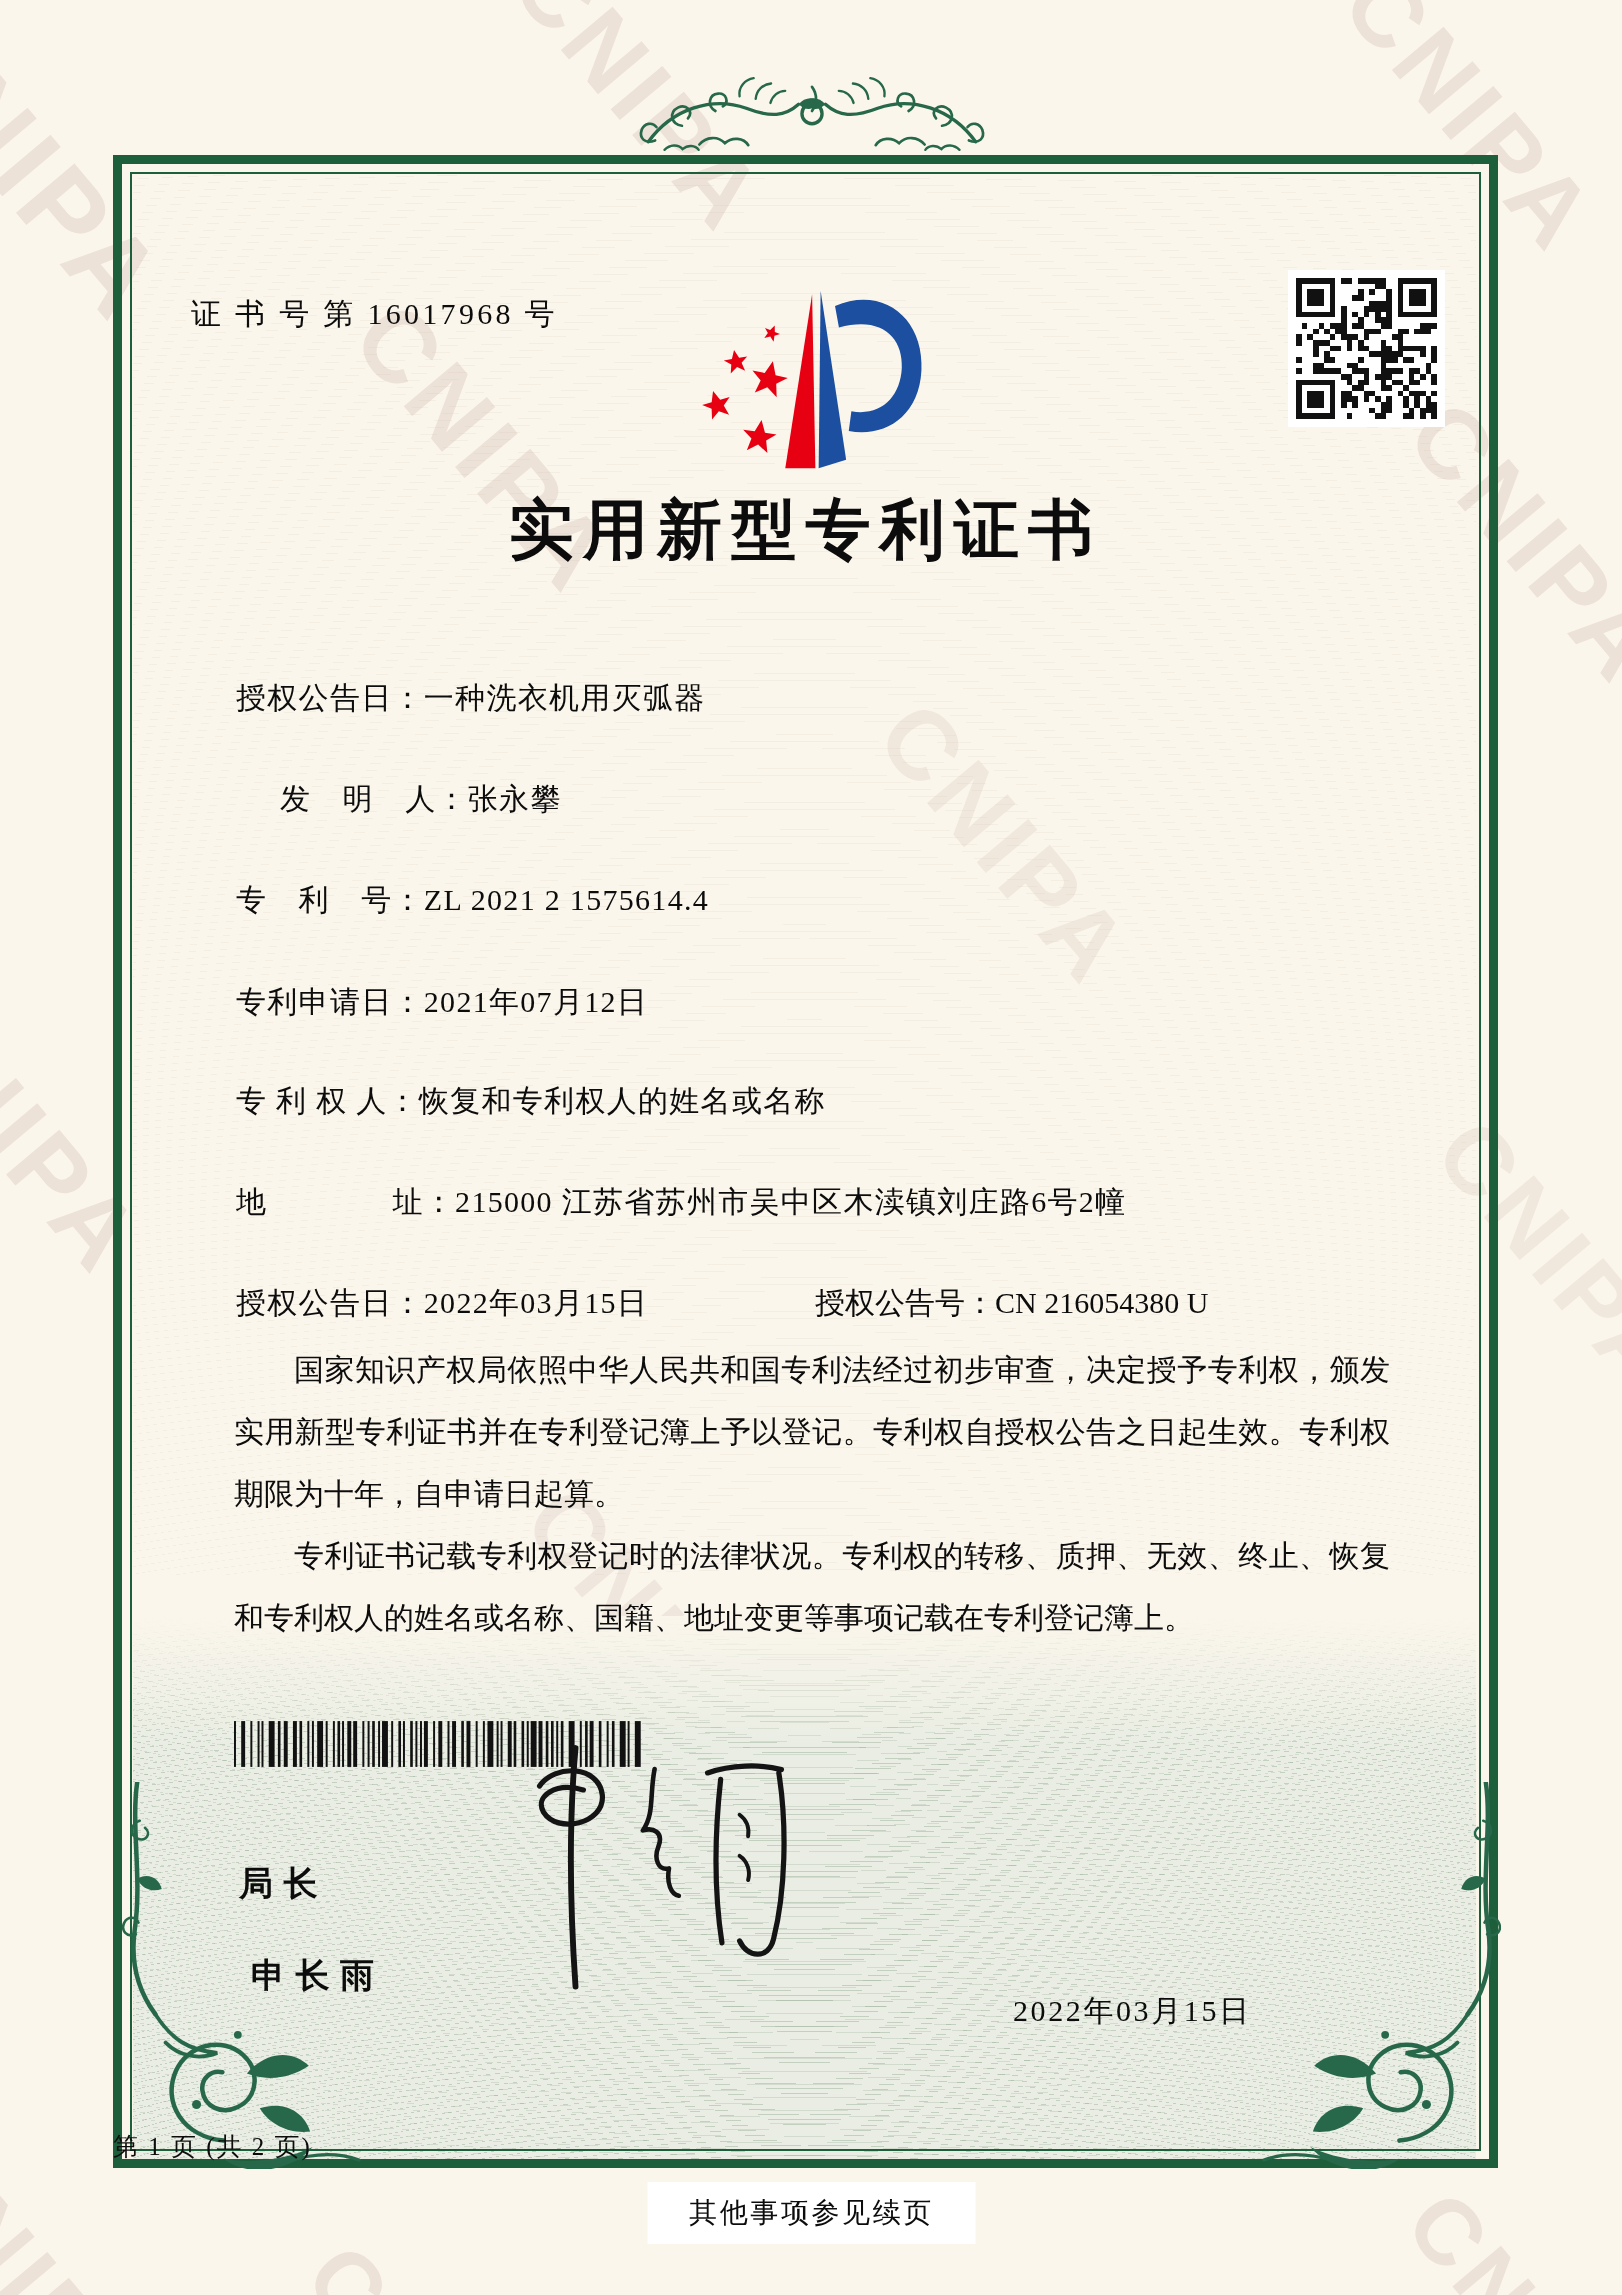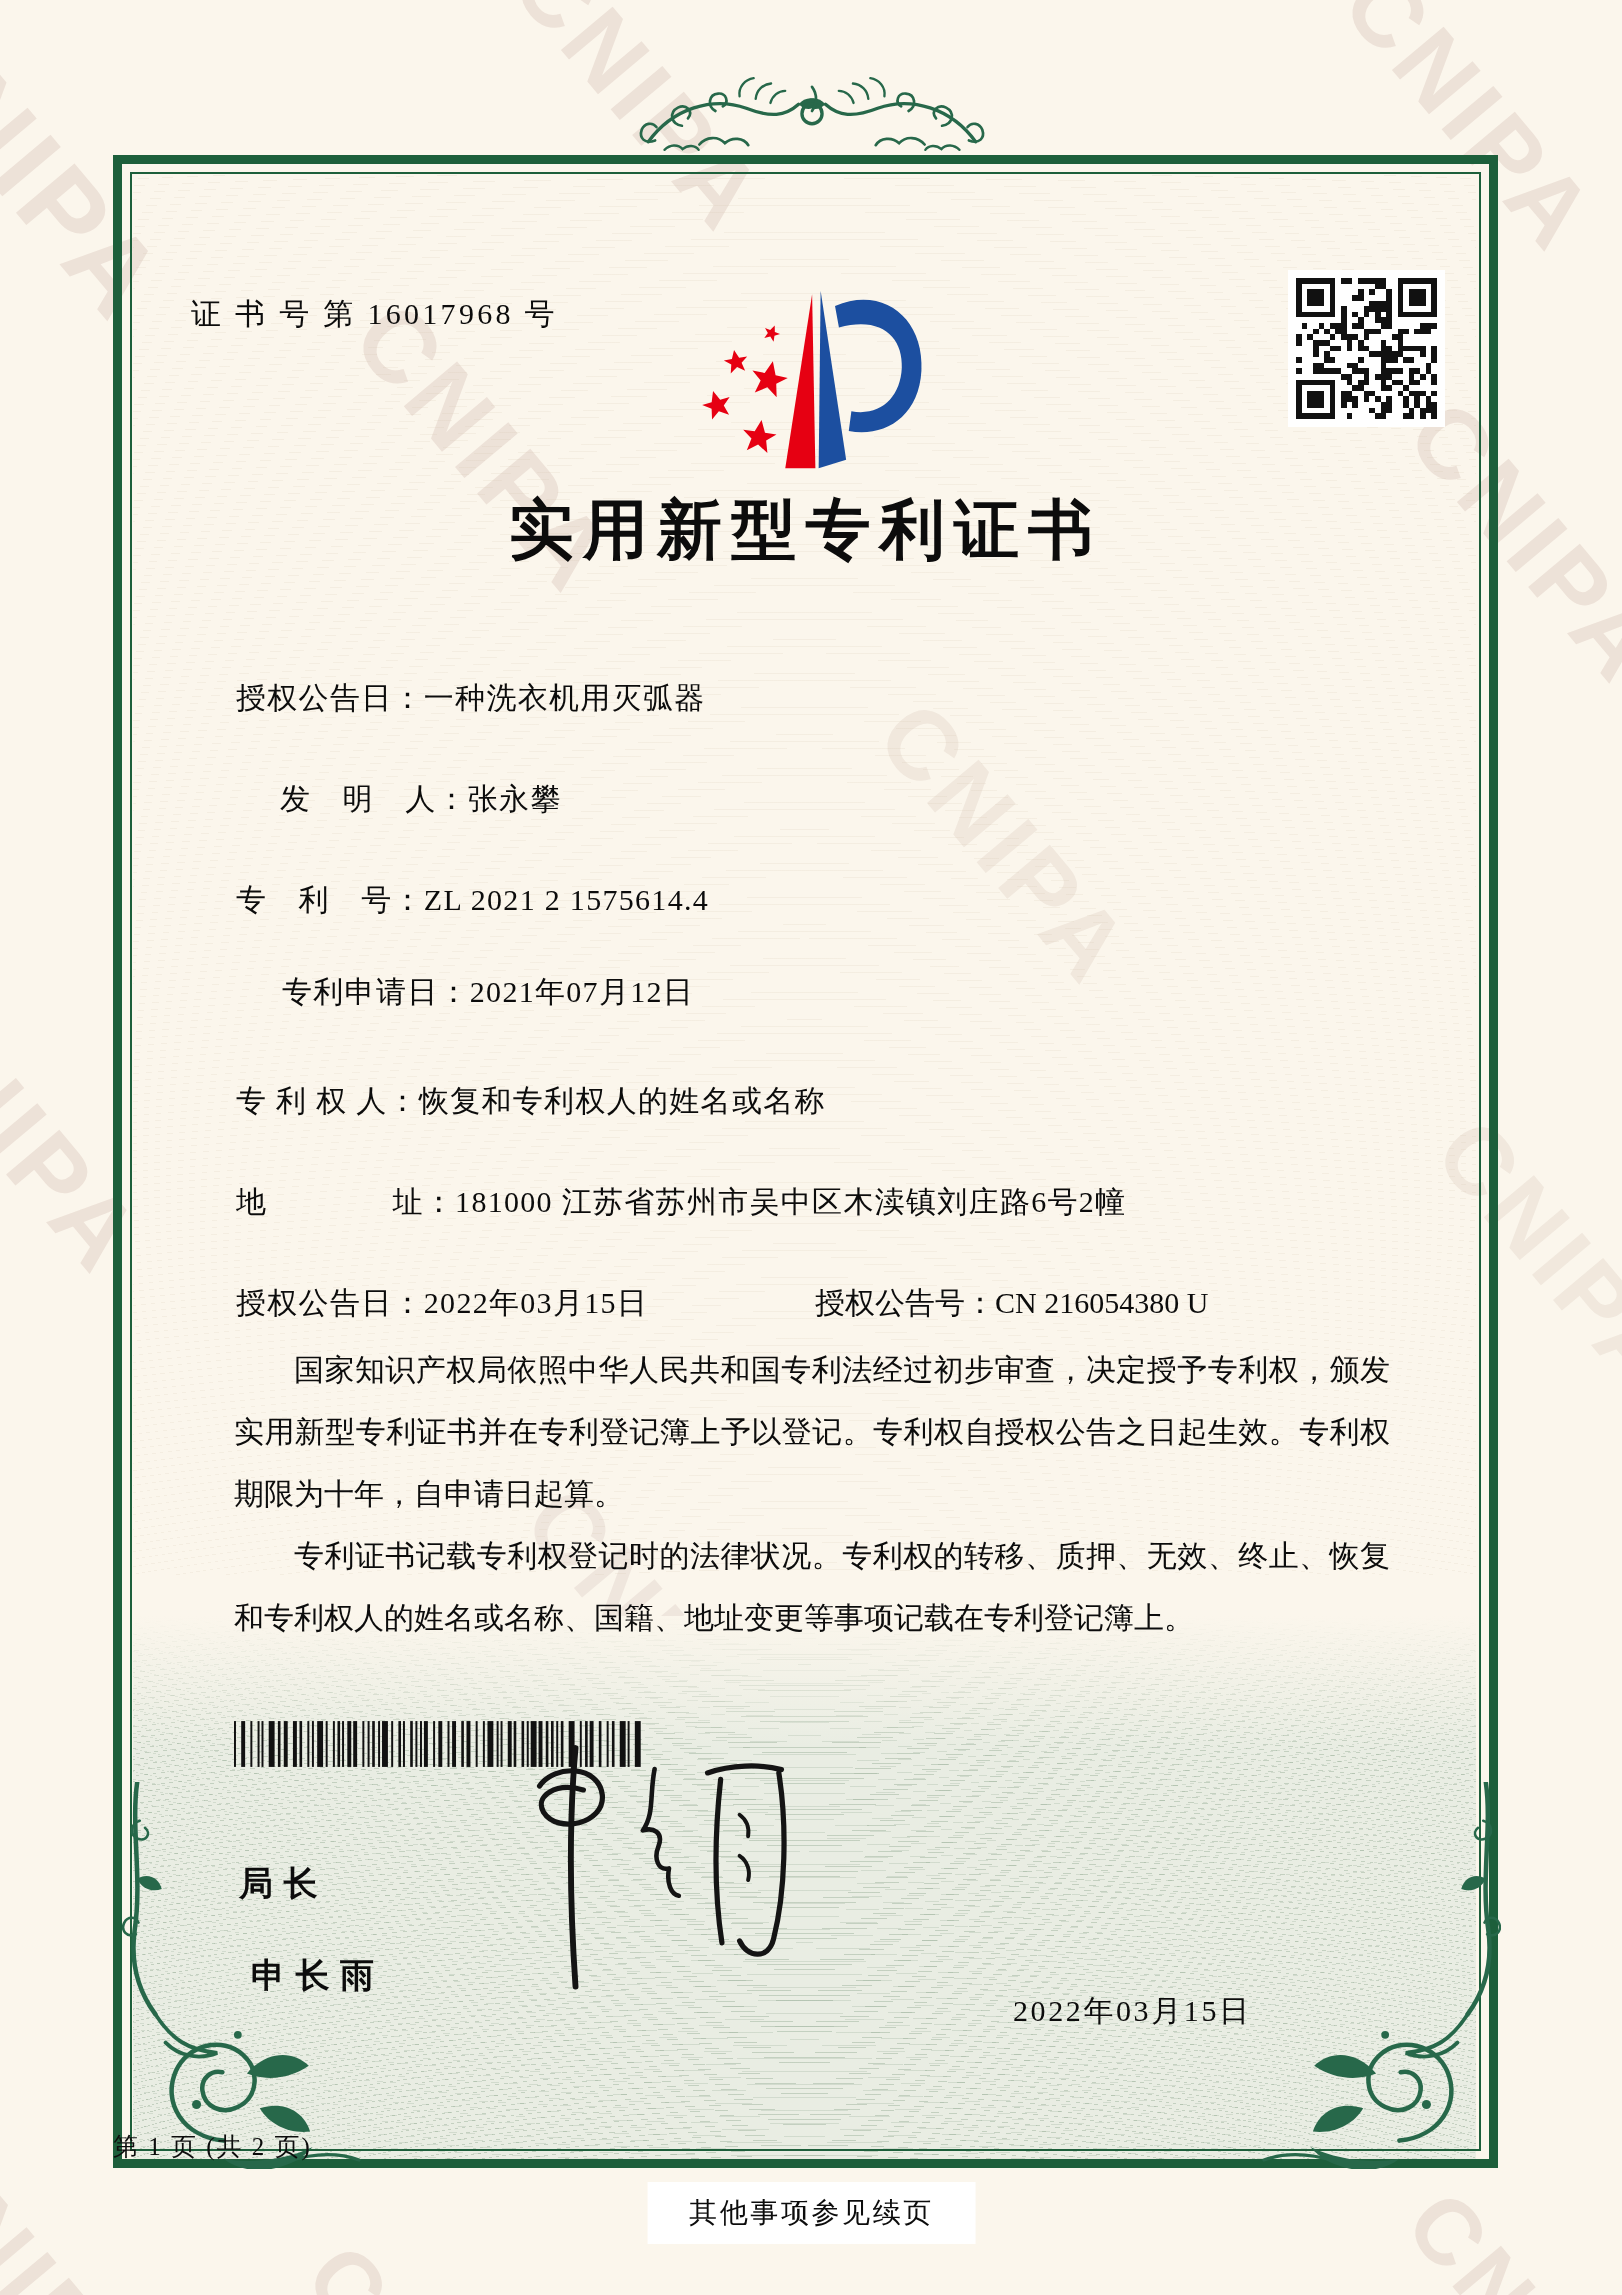--- a/index.html
+++ b/index.html
@@ -494,28 +494,28 @@
     <div class="fields">
       <div class="frow" style="top:0px;">
         <span class="flabel">授权公告日：</span><span class="fvalue">一种洗衣机用灭弧器</span>
       </div>
       <div class="frow" style="top:101px;margin-left:44px;">
         <span class="flabel">发　明　人：</span><span class="fvalue">张永攀</span>
       </div>
       <div class="frow" style="top:202px;">
         <span class="flabel">专　利　号：</span><span class="fvalue">ZL 2021 2 1575614.4</span>
       </div>
-      <div class="frow" style="top:294px;margin-left:46px;">
+      <div class="frow" style="top:304px;">
         <span class="flabel">专利申请日：</span><span class="fvalue">2021年07月12日</span>
       </div>
       <div class="frow" style="top:403px;">
         <span class="flabel">专 利 权 人：</span><span class="fvalue">恢复和专利权人的姓名或名称</span>
       </div>
       <div class="frow" style="top:504px;">
-        <span class="flabel">地　　　　址：</span><span class="fvalue">181000 江苏省苏州市吴中区木渎镇刘庄路6号2幢</span>
+        <span class="flabel">地　　　　址：</span><span class="fvalue">215000 江苏省苏州市吴中区木渎镇刘庄路6号2幢</span>
       </div>
       <div class="frow" style="top:605px;width:1157px;">
         <span class="flabel">授权公告日：</span><span class="fvalue">2022年03月15日</span>
         <span class="grant-no"><span>授权公告号：</span><span>CN 216054380 U</span></span>
       </div>
     </div>
 
     <div class="paras">
       <p>国家知识产权局依照中华人民共和国专利法经过初步审查，决定授予专利权，颁发实用新型专利证书并在专利登记簿上予以登记。专利权自授权公告之日起生效。专利权期限为十年，自申请日起算。</p>
       <p>专利证书记载专利权登记时的法律状况。专利权的转移、质押、无效、终止、恢复和专利权人的姓名或名称、国籍、地址变更等事项记载在专利登记簿上。</p>

